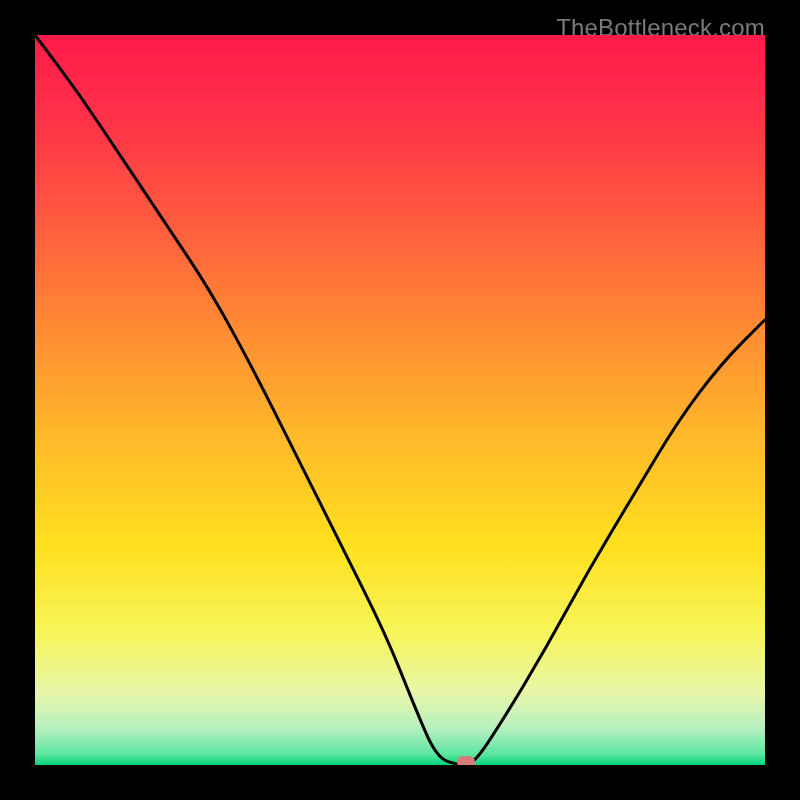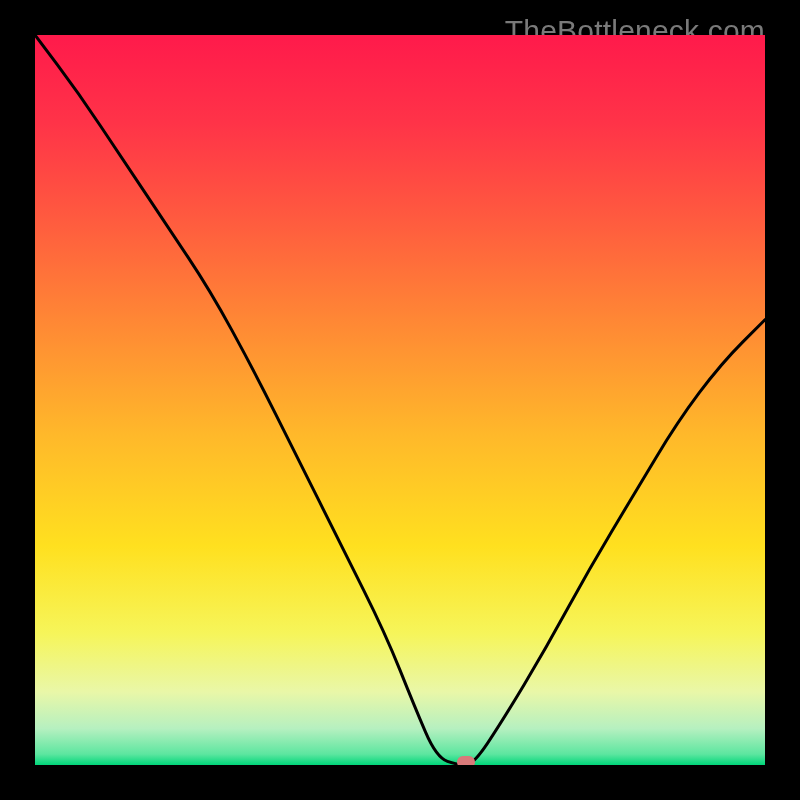--- a/index.html
+++ b/index.html
@@ -45,21 +45,21 @@
     height: 12px;
     background: #d97a7a;
     border-radius: 6px;
     transform: translate(-50%, -50%);
   }
   .watermark {
     position: absolute;
     top: 14px;
     right: 35px;
     font-family: Arial, Helvetica, sans-serif;
-    font-size: 30px;
+    font-size: 24px;
     color: #7a7a7a;
     font-weight: 500;
     letter-spacing: 0.2px;
   }
 </style>
 </head>
 <body>
 
 <div class="chart-container">
 

